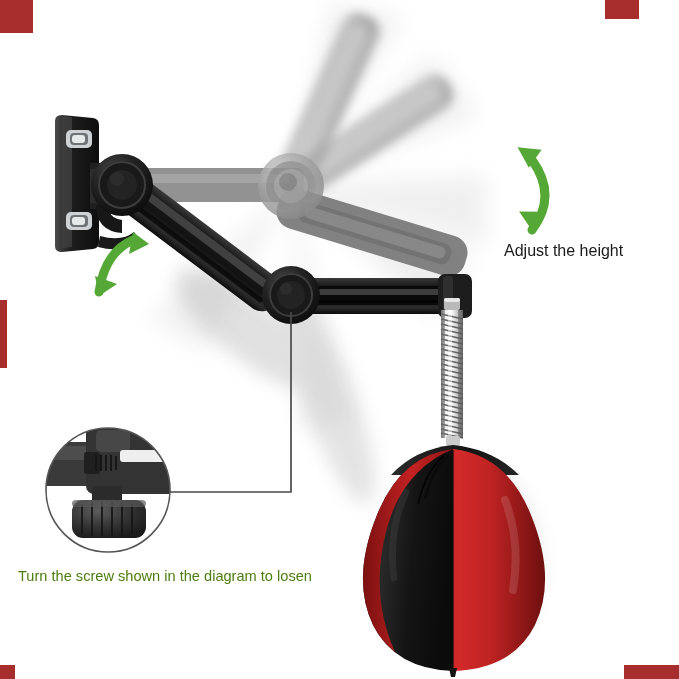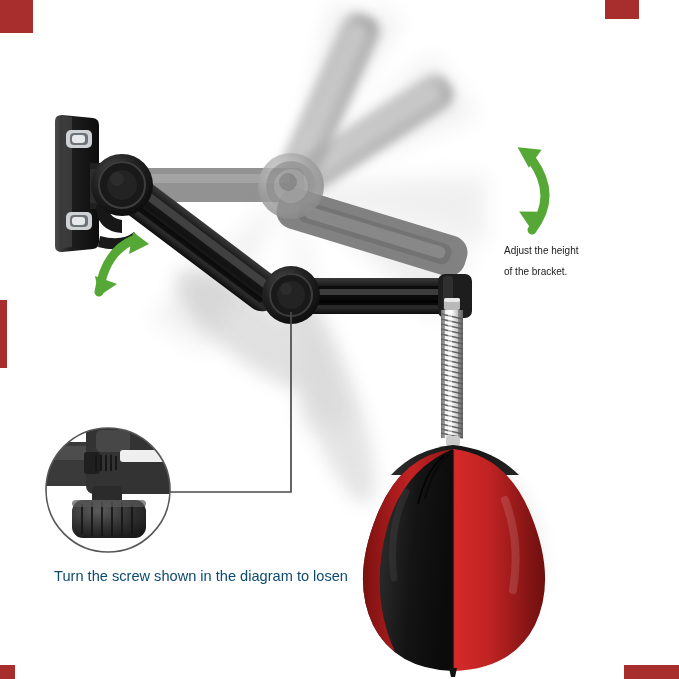--- a/index.html
+++ b/index.html
@@ -1,20 +1,20 @@
 <!DOCTYPE html>
 <html><head>
 <meta charset="utf-8">
 <style>
   html,body{margin:0;padding:0;background:#ffffff;}
   body{width:679px;height:679px;font-family:"Liberation Sans",sans-serif;overflow:hidden;position:relative;}
   #stage{position:absolute;left:0;top:0;width:679px;height:679px;background:#fff;}
   svg.layer{position:absolute;left:0;top:0;width:679px;height:679px;}
   .caption{position:absolute;color:#1a1a1a;font-family:"Liberation Sans",sans-serif;}
-  #cap-height{left:504px;top:240px;width:160px;font-size:10px;line-height:21px;}
+  #cap-height{left:504px;top:240px;width:160px;font-size:16px;line-height:21px;}
   #cap-screw{left:18px;top:566px;width:330px;font-size:14.6px;line-height:20.5px;}
   .corner{position:absolute;}
   #corner-tl{left:0;top:0;width:33px;height:33px;}
   #corner-tr{left:605px;top:0;width:34px;height:19px;}
   #corner-ml{left:0;top:300px;width:7px;height:68px;}
   #corner-bl{left:0;top:665px;width:15px;height:14px;}
   #corner-br{left:624px;top:665px;width:55px;height:14px;}
 </style>
 </head>
 <body>
@@ -315,24 +315,23 @@
 
     <g>
       <path d="M532 160 q26 36 0 70" fill="none" stroke="#55a836" stroke-width="9" stroke-linecap="round"></path>
       <path d="M530 156 l-2 22 l22 -10 z" fill="#55a836" transform="rotate(-150 531 162)"></path>
       <path d="M530 230 l-4 -22 l22 10 z" fill="#55a836" transform="rotate(-24 531 226)"></path>
     </g>
   </svg>
 
   <div class="caption" id="cap-height" style="color: rgb(26, 26, 26);">
     <div>Adjust the height</div>
-    <div>of the bracket.</div>
   </div>
 
-  <div class="caption" id="cap-screw" style="color: #0c4a6e; text-align: right;">
+  <div class="caption" id="cap-screw" style="color: #4d7c0f;">
     <div>Turn the screw shown in the diagram to losen</div>
   </div>
 
   <div class="corner" id="corner-tl" style="background: rgb(168, 46, 46);"></div>
   <div class="corner" id="corner-tr" style="background: rgb(168, 46, 46);"></div>
   <div class="corner" id="corner-ml" style="background: rgb(168, 46, 46);"></div>
   <div class="corner" id="corner-bl" style="background: rgb(168, 46, 46);"></div>
   <div class="corner" id="corner-br" style="background: rgb(168, 46, 46);"></div>
 
 </div>

